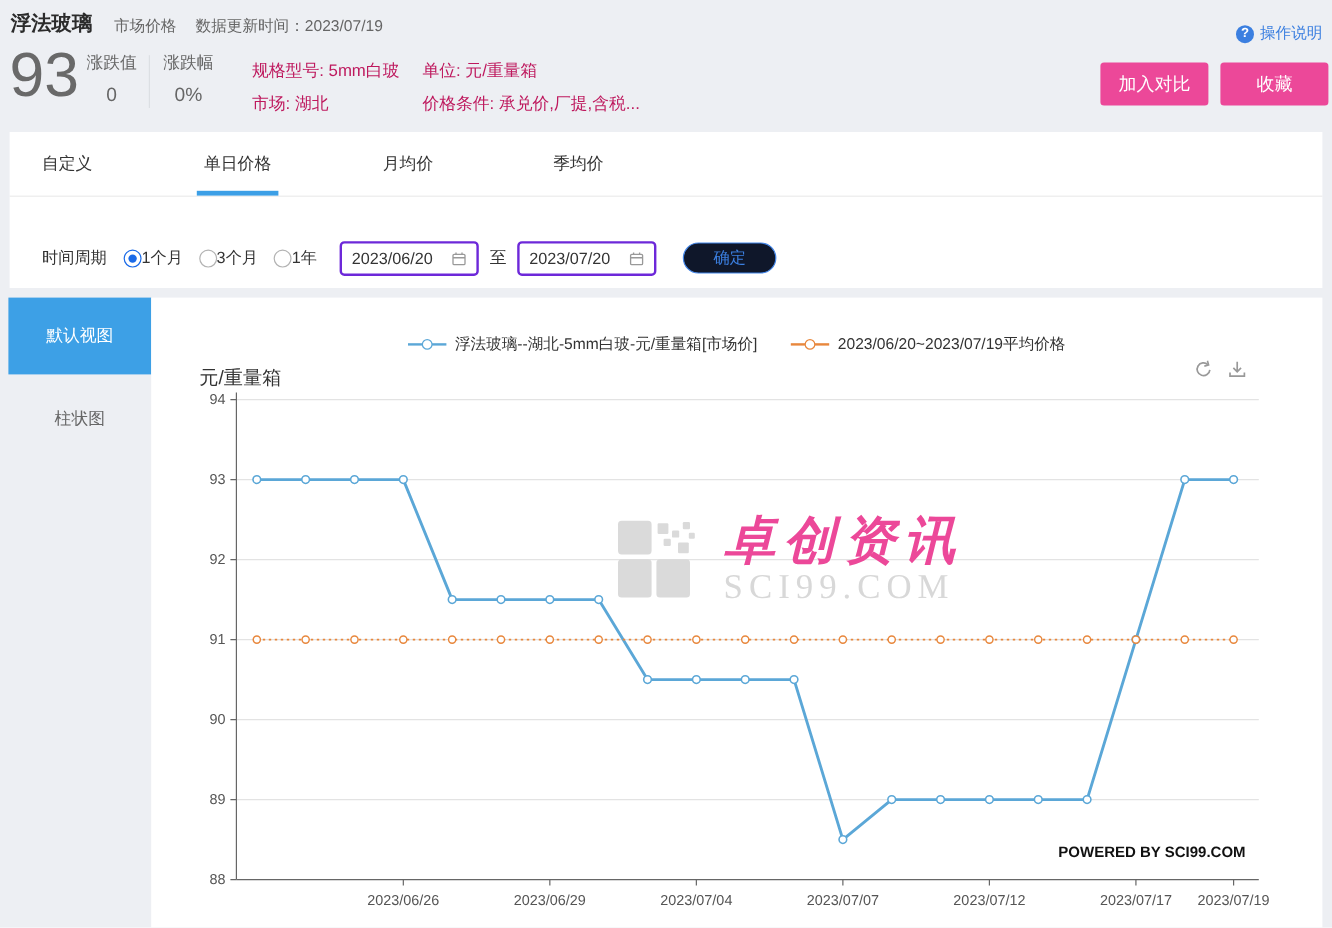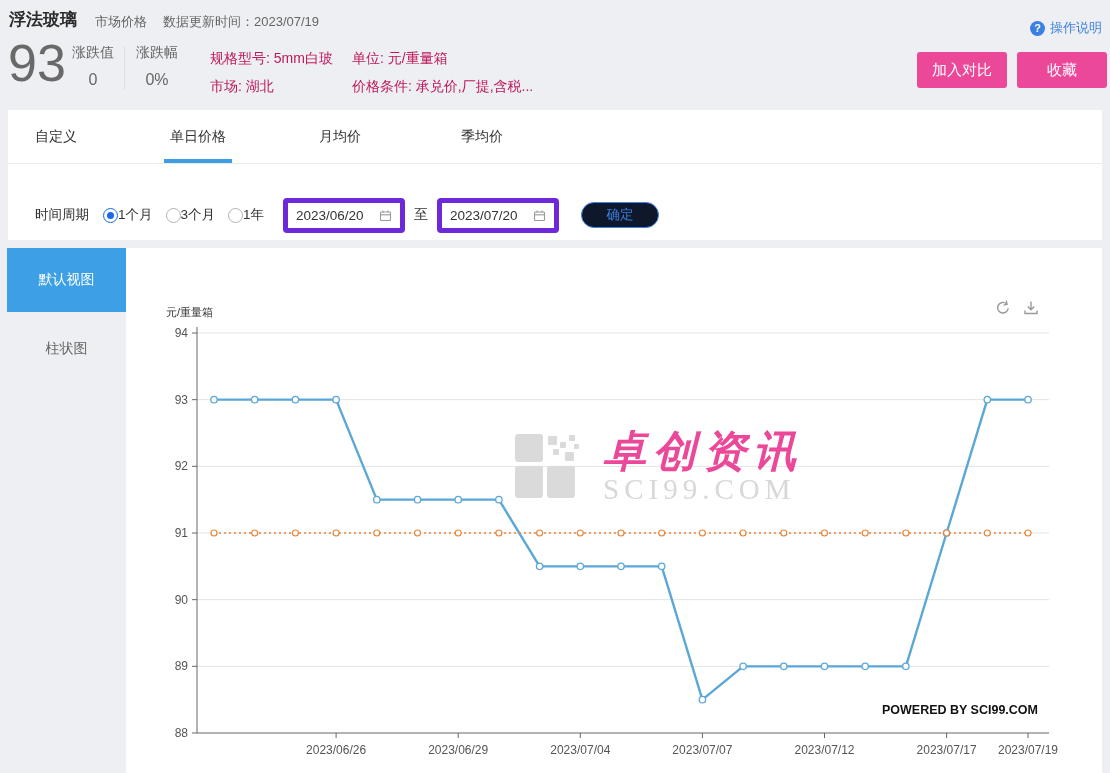--- a/index.html
+++ b/index.html
@@ -35,42 +35,42 @@
     bottom:0;width:68px;height:4px;background:#3c9fe6;}
   .filter{position:absolute;left:27px;top:81px;height:48px;display:flex;align-items:center;}
   .flabel{font-size:13.5px;color:#333;margin-right:14px;}
   .radio-opt{display:flex;align-items:center;font-size:13.5px;color:#333;
     margin-right:13px;cursor:pointer;}
   .rdot{width:13px;height:13px;border-radius:50%;border:1px solid #b3b3b3;background:#fff;
     display:flex;align-items:center;justify-content:center;}
   .rdot.on{border-color:#1a6ae8;}
   .rdot.on::after{content:"";width:7px;height:7px;border-radius:50%;background:#1a6ae8;}
   .datebox{display:flex;align-items:center;justify-content:space-between;width:96px;height:25px;
-    border:5px solid #6d28d9;border-radius:4px;background:#fff;padding:0 8px;
+    border:2px solid #6d28d9;border-radius:4px;background:#fff;padding:0 8px;
     font-size:13.5px;color:#333;cursor:pointer;}
   .to-label{font-size:14px;color:#333;margin:0 9px;}
   .confirm-btn{width:78px;height:26px;margin-left:22px;background:#0f172a;border:1px solid #4285e8;
     border-radius:14px;color:#3b7fe0;font-size:13.5px;cursor:pointer;font-family:inherit;}
   
   .side-item{left:7px;width:119px;text-align:center;font-size:14px;cursor:pointer;}
   .side-item.active{top:248px;height:64px;background:#3da0e6;color:#fff;
     display:flex;align-items:center;justify-content:center;}
   .side-item.plain{top:336px;height:24px;line-height:24px;color:#666;}
   
   .chart-card{left:126px;top:248px;width:976px;height:525px;background:#fff;}
   .legend-row{position:absolute;left:0;top:30px;width:100%;display:flex;
     justify-content:center;gap:28px;}
   .legend-item{display:flex;align-items:center;font-size:13px;color:#333;cursor:pointer;}
   .lmark{position:relative;width:32px;height:10px;margin-right:7px;display:inline-block;}
   .lline{position:absolute;left:0;right:0;top:4.2px;height:1.6px;}
   .ldot{position:absolute;left:50%;top:50%;transform:translate(-50%,-50%);
     width:7px;height:7px;border-radius:50%;background:#fff;border:1.6px solid;}
   .c1 .lline{background:#5ba7d7;} .c1 .ldot{border-color:#5ba7d7;}
   .c2 .lline{background:#e8873c;} .c2 .ldot{border-color:#e8873c;}
-  .unit-label{position:absolute;left:40px;top:57px;font-size:11px;color:#333;}
+  .unit-label{position:absolute;left:40px;top:57px;font-size:16px;color:#333;}
   .chart-icons{position:absolute;right:62px;top:51px;display:flex;gap:10px;}
   .cicon{width:18px;height:18px;cursor:pointer;}
   #chart-svg{position:absolute;left:0;top:0;}
   #chart-svg text{font-size:12px;fill:#555;font-family:"Liberation Sans",sans-serif;}
   
   .wm{position:absolute;left:389px;top:180px;display:flex;align-items:flex-start;pointer-events:none;}
   .wm-logo{position:relative;width:66px;height:72px;margin-right:22px;margin-top:4px;}
   .wm-logo i{position:absolute;background:#dadada;border-radius:3px;}
   .wm-text .cn{font-size:43px;font-weight:bold;color:#ec4899;letter-spacing:7px;line-height:46px;font-style:italic;}
   .wm-text .en{font-family:"Liberation Serif","DejaVu Serif",serif;font-size:29px;
@@ -152,20 +152,36 @@
       </svg>
     </div>
     <button class="confirm-btn">确定</button>
   </div>
 </div>
 
 <div class="abs side-item active">默认视图</div>
 <div class="abs side-item plain">柱状图</div>
 
 <div class="abs chart-card">
+  <div class="legend-row">
+    <span class="legend-item c1">
+      <span class="lmark">
+          <span class="lline"></span>
+          <span class="ldot"></span>
+        </span>
+      <span>浮法玻璃--湖北-5mm白玻-元/重量箱[市场价]</span>
+    </span>
+    <span class="legend-item c2">
+      <span class="lmark">
+          <span class="lline"></span>
+          <span class="ldot"></span>
+        </span>
+      <span>2023/06/20~2023/07/19平均价格</span>
+    </span>
+  </div>
   <div class="unit-label">元/重量箱</div>
   <div class="chart-icons">
     <svg class="cicon" viewBox="0 0 18 18">
       <path d="M14.2 9.2 a5.3 5.3 0 1 1 -1.6 -4.3" fill="none" stroke="#999" stroke-width="1.4"></path>
       <path d="M12.2 1.6 l1 3.6 -3.6 .9" fill="none" stroke="#999" stroke-width="1.3"></path>
     </svg>
     <svg class="cicon" viewBox="0 0 18 18">
       <path d="M9 2.5 v8 M5.8 7.6 L9 10.8 L12.2 7.6" fill="none" stroke="#999" stroke-width="1.4"></path>
       <path d="M3 11.5 v3 h12 v-3" fill="none" stroke="#999" stroke-width="1.4"></path>
     </svg>

